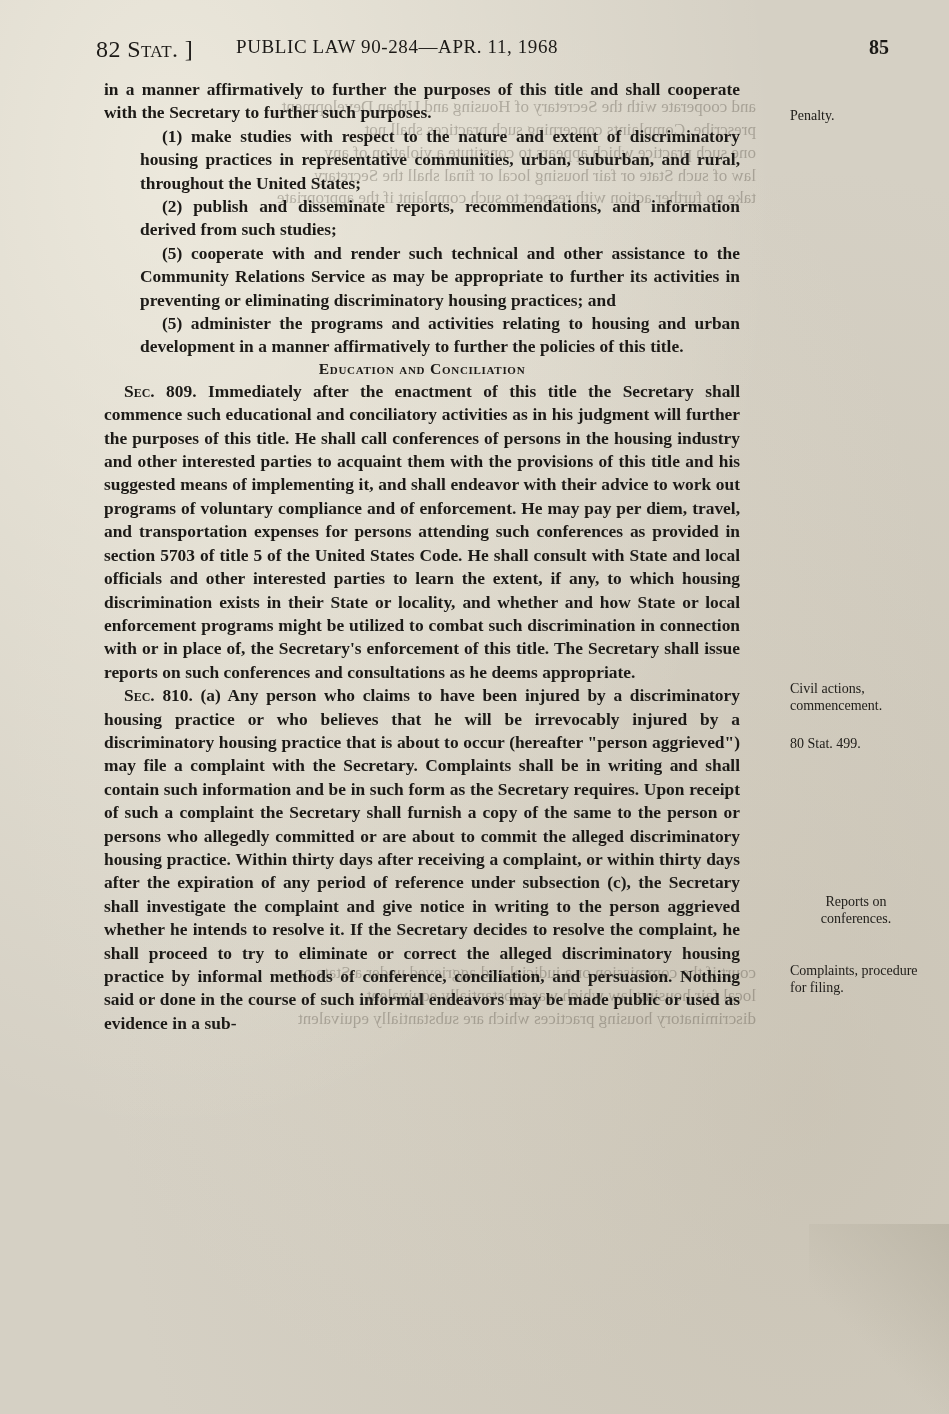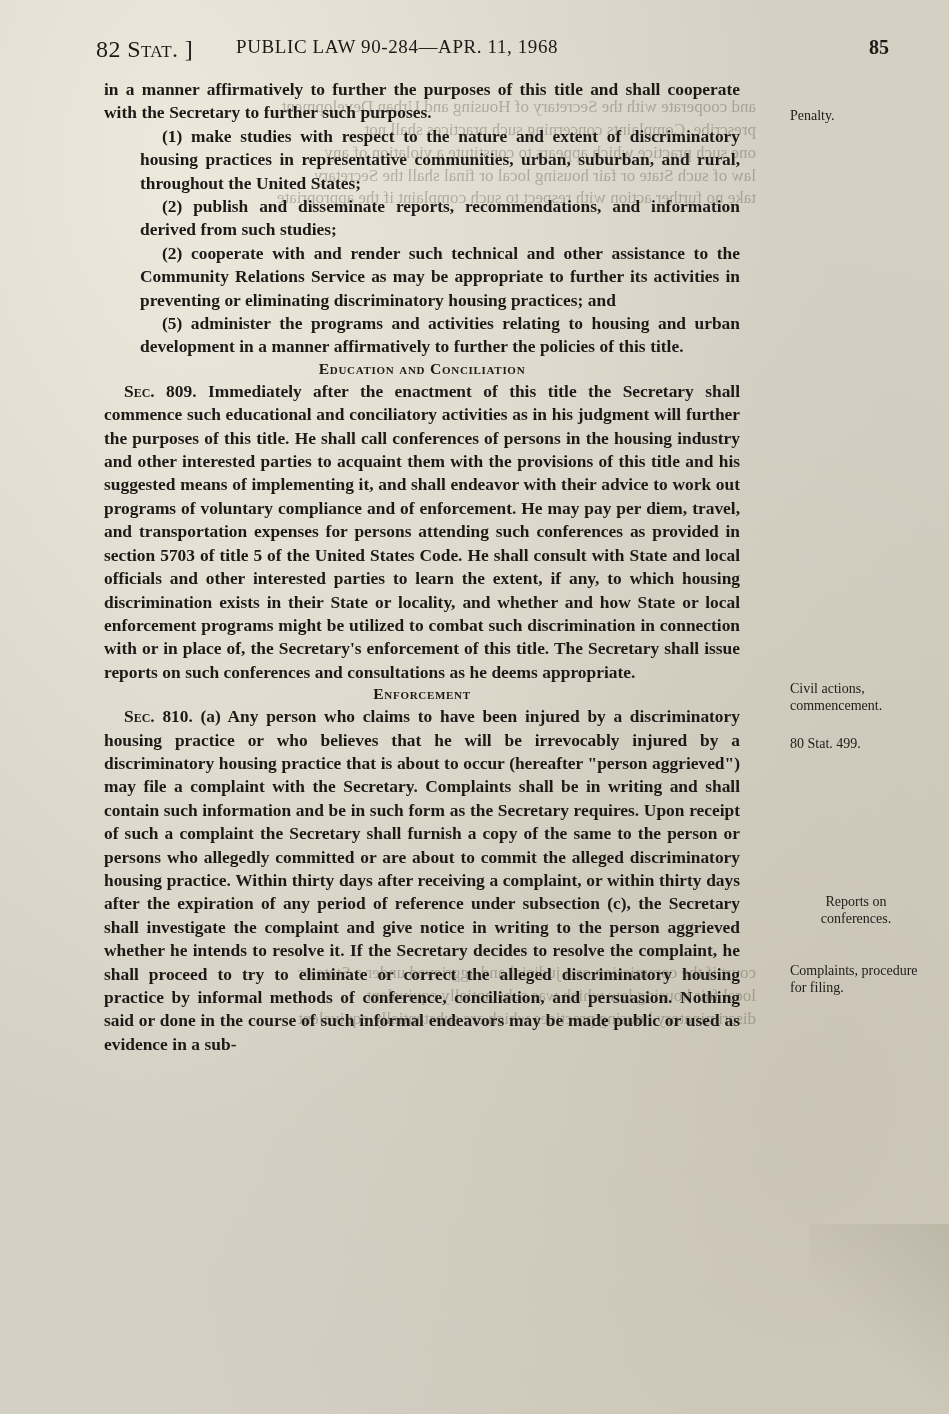--- a/index.html
+++ b/index.html
@@ -157,28 +157,27 @@
   <div class="runhead">
     <span class="left">82 Stat. ]</span>
     <span class="center">PUBLIC LAW 90-284—APR. 11, 1968</span>
     <span class="right">85</span>
   </div>
 
   <div class="column">
     <p class="hang">in a manner affirmatively to further the purposes of this title and shall cooperate with the Secretary to further such purposes.</p>
     <p class="ind2">(1) make studies with respect to the nature and extent of discriminatory housing practices in representative communities, urban, suburban, and rural, throughout the United States;</p>
     <p class="ind2">(2) publish and disseminate reports, recommendations, and information derived from such studies;</p>
-    <p class="ind2">(2) cooperate with and render such technical and other assistance to the Community Relations Service as may be appropriate to further its activities in preventing or eliminating discriminatory housing practices; and</p>
+    <p class="ind2">(5) cooperate with and render such technical and other assistance to the Community Relations Service as may be appropriate to further its activities in preventing or eliminating discriminatory housing practices; and</p>
     <p class="ind2">(5) administer the programs and activities relating to housing and urban development in a manner affirmatively to further the policies of this title.</p>
 
     <p class="center-head">Education and Conciliation</p>
 
     <p class="ind1"><span class="sec-lead">Sec. 809.</span> <span>Immediately after the enactment of this title the Secretary shall commence such educational and conciliatory activities as in his judgment will further the purposes of this title. He shall call conferences of persons in the housing industry and other interested parties to acquaint them with the provisions of this title and his suggested means of implementing it, and shall endeavor with their advice to work out programs of voluntary compliance and of enforcement. He may pay per diem, travel, and transportation expenses for persons attending such conferences as provided in section 5703 of title 5 of the United States Code. He shall consult with State and local officials and other interested parties to learn the extent, if any, to which housing discrimination exists in their State or locality, and whether and how State or local enforcement programs might be utilized to combat such discrimination in connection with or in place of, the Secretary's enforcement of this title. The Secretary shall issue reports on such conferences and consultations as he deems appropriate.</span></p>
 
-    <p class="center-head">Enforcement</p>
 
     <p class="ind1"><span class="sec-lead">Sec. 810.</span> <span>(a) Any person who claims to have been injured by a discriminatory housing practice or who believes that he will be irrevocably injured by a discriminatory housing practice that is about to occur (hereafter "person aggrieved") may file a complaint with the Secretary. Complaints shall be in writing and shall contain such information and be in such form as the Secretary requires. Upon receipt of such a complaint the Secretary shall furnish a copy of the same to the person or persons who allegedly committed or are about to commit the alleged discriminatory housing practice. Within thirty days after receiving a complaint, or within thirty days after the expiration of any period of reference under subsection (c), the Secretary shall investigate the complaint and give notice in writing to the person aggrieved whether he intends to resolve it. If the Secretary decides to resolve the complaint, he shall proceed to try to eliminate or correct the alleged discriminatory housing practice by informal methods of conference, conciliation, and persuasion. Nothing said or done in the course of such informal endeavors may be made public or used as evidence in a sub-</span></p>
   </div>
 
   <div class="ghost-side" style="top:660px;">&nbsp;</div>
 
   <div class="sidenote" style="top:107px;">Penalty.</div>
   <div class="sidenote" style="top:680px;">Civil actions, commencement.</div>
   <div class="sidenote" style="top:735px;">80 Stat. 499.</div>
   <div class="sidenote" style="top:893px;text-align:center;">Reports on conferences.</div>

